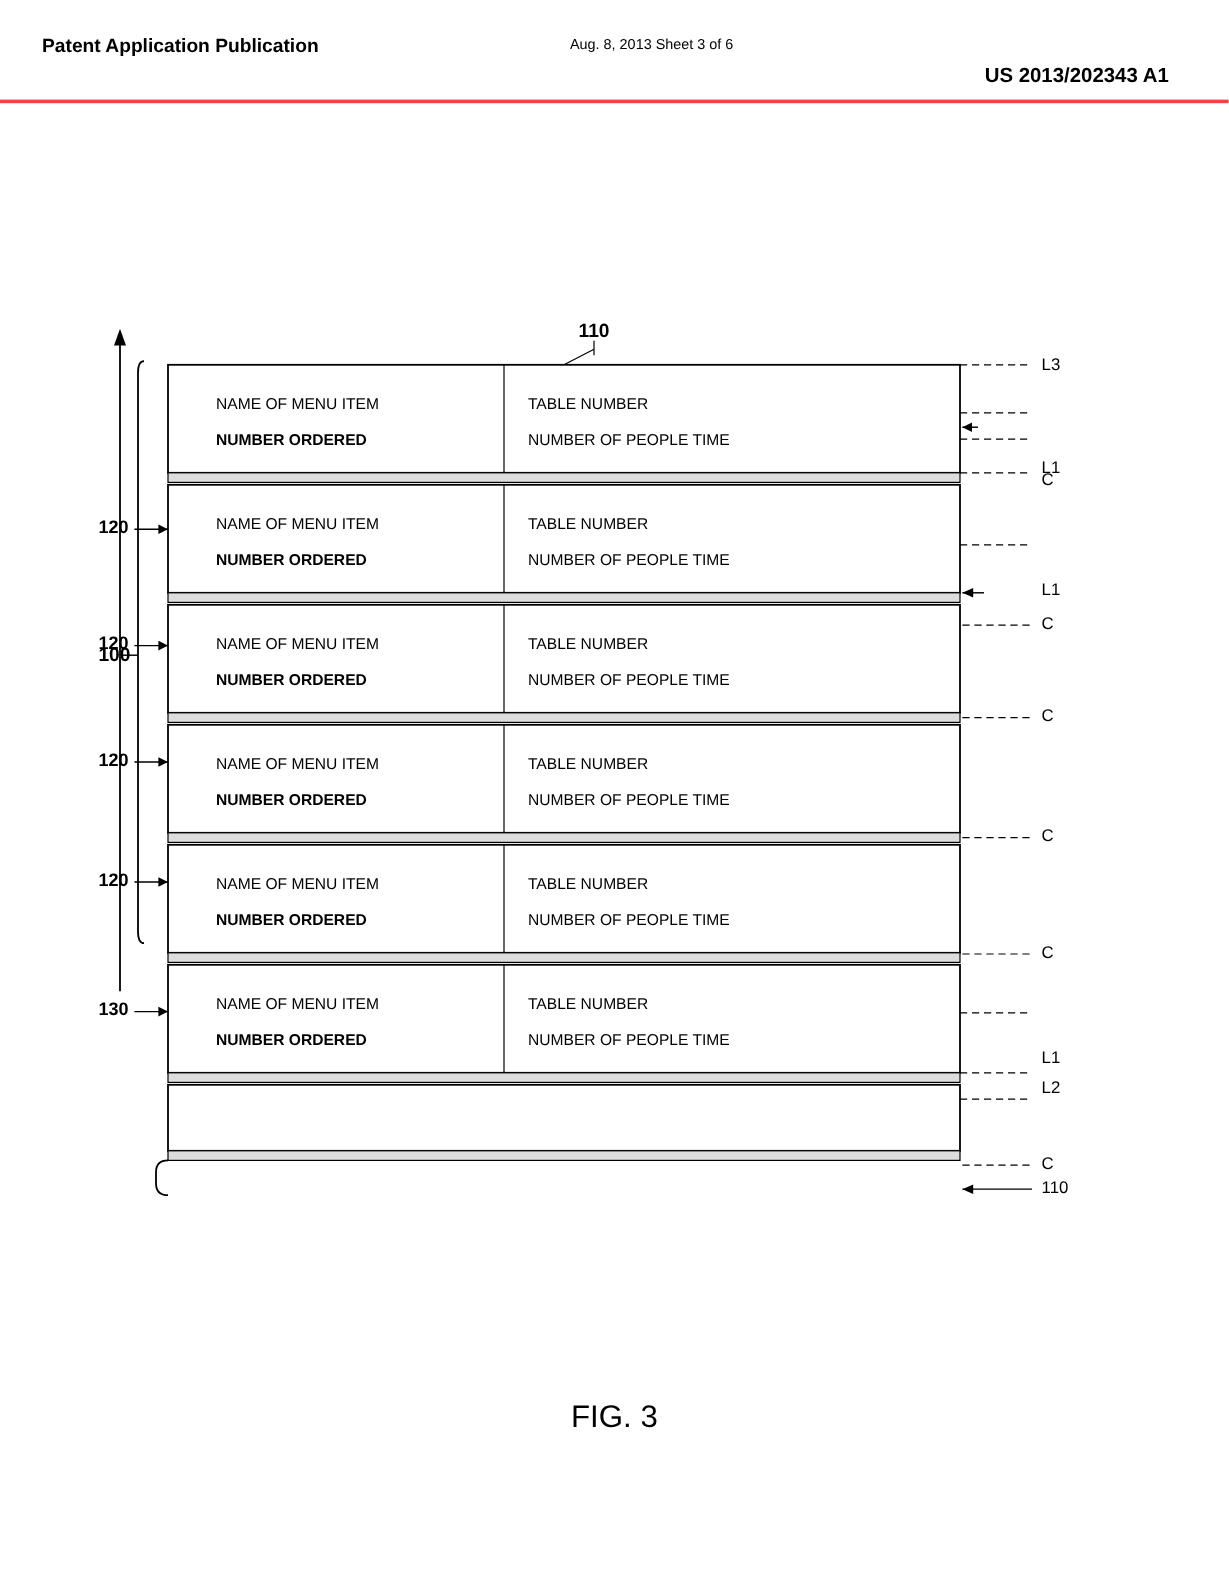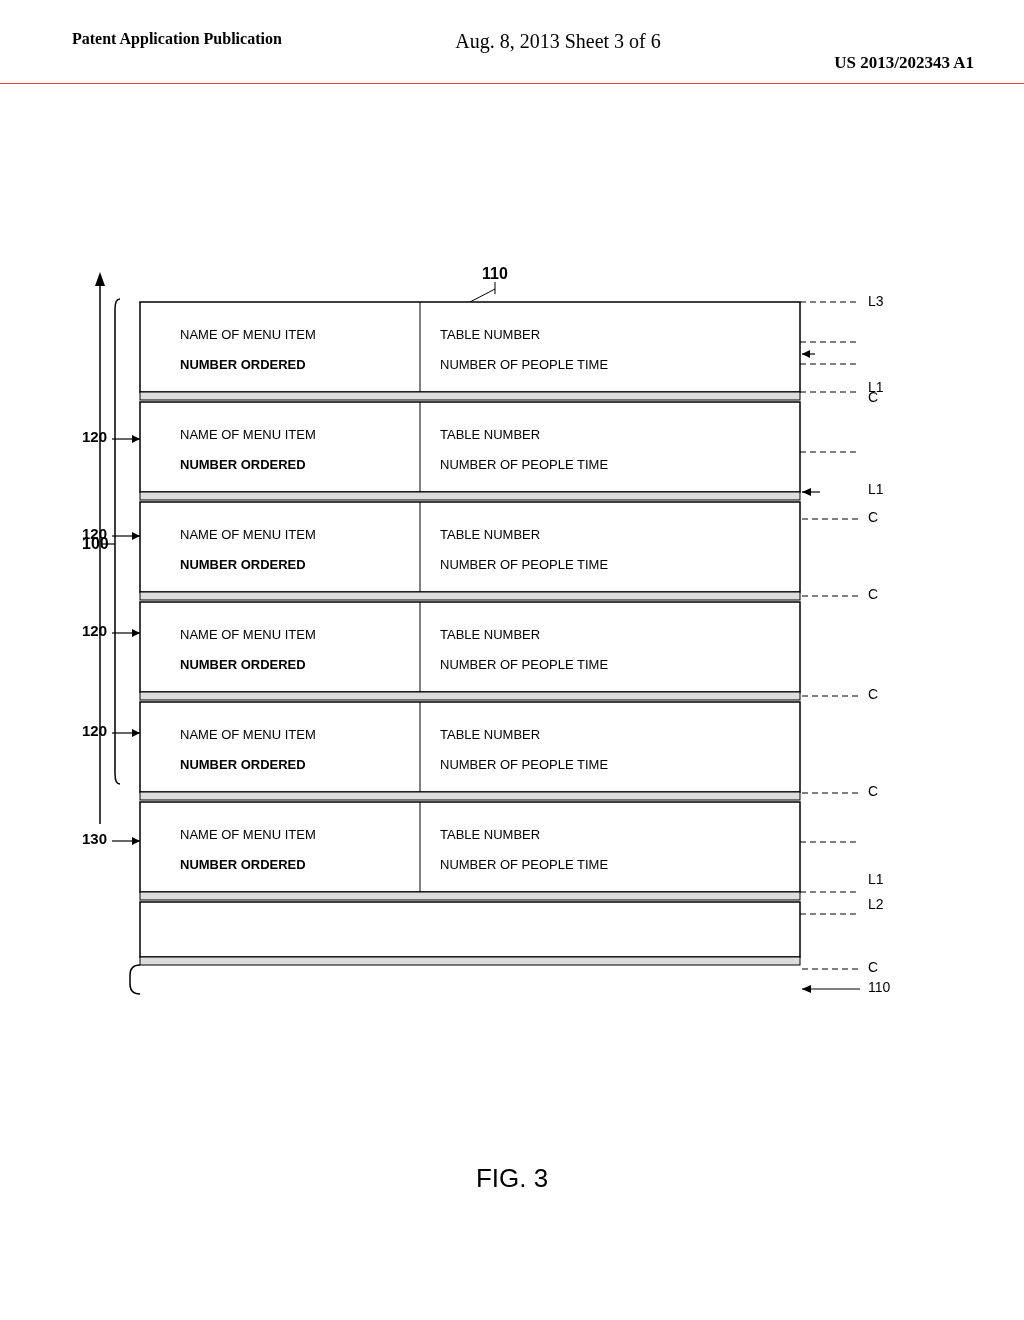--- a/index.html
+++ b/index.html
@@ -10,30 +10,29 @@
       min-height: 1320px;
       position: relative;
       overflow: hidden;
     }
 
     
     .patent-header {
       display: flex;
       justify-content: space-between;
       align-items: flex-start;
-      padding: 30px 50px 10px 72px;
-      border-bottom: 1px solid #ef4444;
-      font-family: Liberation Serif, serif;
+      padding: 30px 50px 10px 35px;
+      border-bottom: 3px solid #ef4444;
     }
     .patent-header .left {
       font-size: 16px;
       font-weight: bold;
     }
     .patent-header .center {
-      font-size: 20px;
+      font-size: 12px;
       text-align: left;
     }
     .patent-header .right {
       font-size: 17px;
       font-weight: bold;
       margin-top: 23px;
     }
 
     
     .diagram-area {

